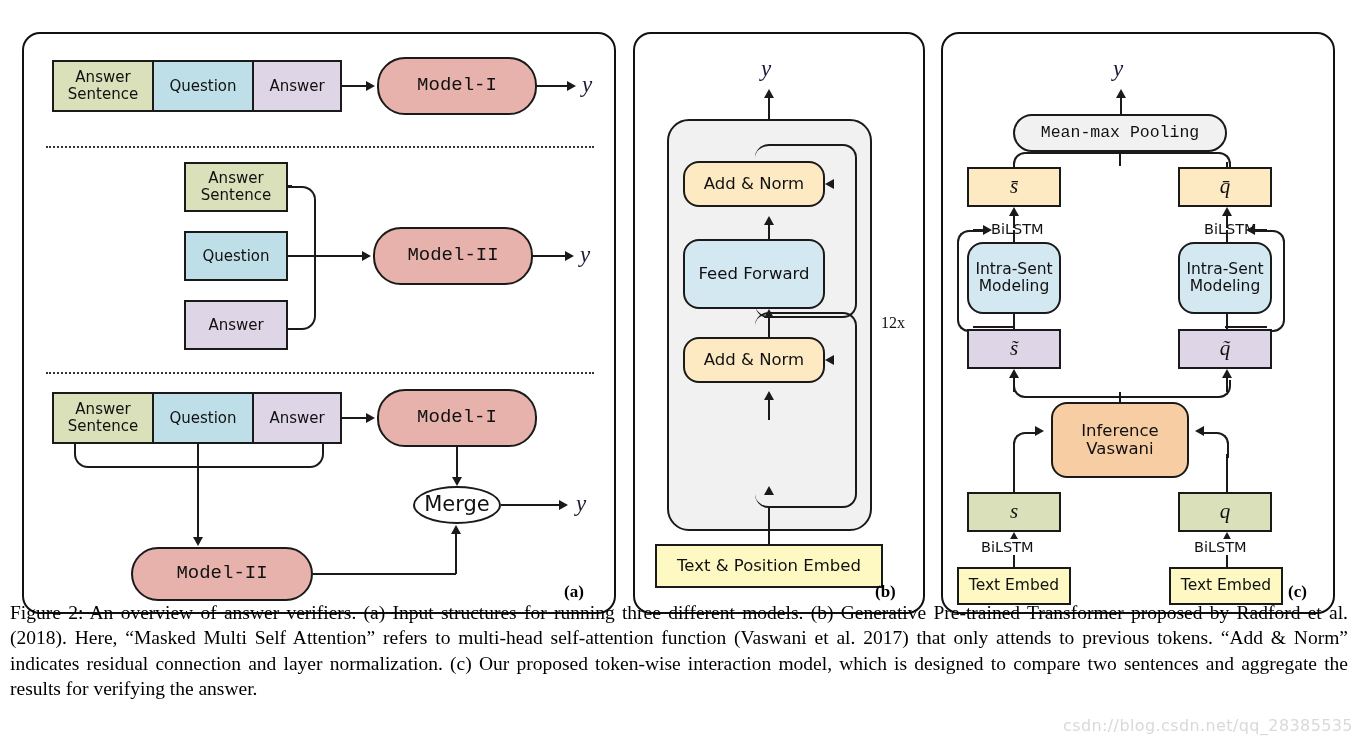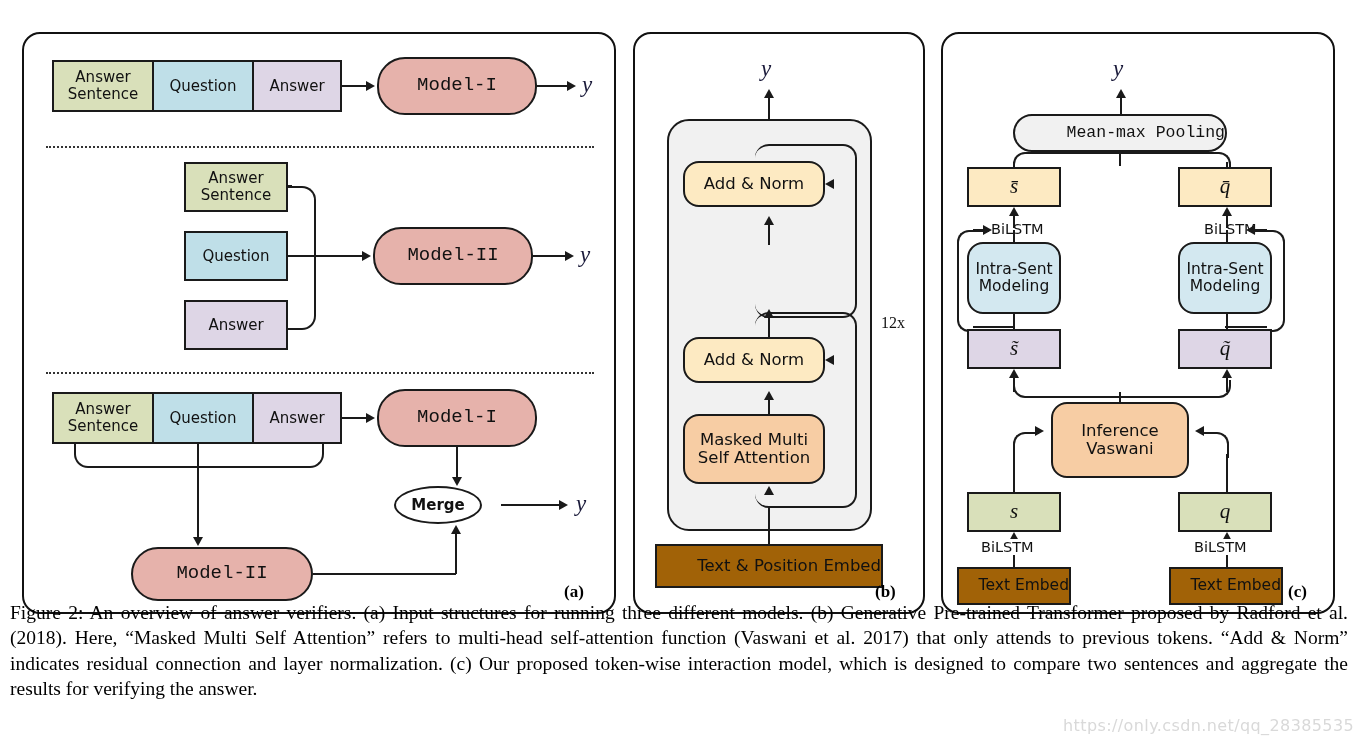--- a/index.html
+++ b/index.html
@@ -32,21 +32,21 @@
   .round{border-radius:16px;}
   .pill{border-radius:28px;font-family:Liberation Mono, monospace;}
 
   .c-green{background:#d9e0ba;}
   .c-blue{background:#bfdfe8;}
   .c-purple{background:#ded6e6;}
   .c-pink{background:#e6b2ab;}
   .c-yellow{background:#fdeac2;}
   .c-lblue{background:#d3e8f0;}
   .c-orange{background:#f7cda4;}
-  .c-rose{background:#a16207;justify-content:flex-end;}
+  .c-rose{background:#fef9c3;}
   .c-gray{background:#f1f1f1;}
   .c-white{background:#ffffff;}
 
   
   .ln{position:absolute;background:#1a1a1a;}
   .h{height:2px;}
   .v{width:2px;}
   
   .ar{position:absolute;width:0;height:0;}
   .ar-r{border-left:9px solid #1a1a1a;border-top:5.5px solid transparent;border-bottom:5.5px solid transparent;}
@@ -161,21 +161,21 @@
     <div class="ln v" style="left:173px;top:410px;height:96px;"></div>
     <div class="ar ar-d" style="left:168.5px;top:503px;"></div>
 
     <div class="node pill c-pink" style="left:107px;top:513px;width:182px;height:54px;font-size:19px;">
       <span>Model-II</span>
     </div>
 
     <div class="ln v" style="left:432px;top:413px;height:33px;"></div>
     <div class="ar ar-d" style="left:427.5px;top:443px;"></div>
 
-    <div class="node c-white" style="left:370px;top:452px;width:88px;height:38px;border-radius:50%;font-size:15px;font-weight:bold;">
+    <div class="node c-white" style="left:389px;top:452px;width:88px;height:38px;border-radius:50%;font-size:21px;">
       <span>Merge</span>
     </div>
 
     <div class="ln h" style="left:289px;top:539px;width:143px;"></div>
     <div class="ln v" style="left:431px;top:500px;height:40px;"></div>
     <div class="ar ar-u" style="left:426.5px;top:491px;"></div>
 
     <div class="ln h" style="left:477px;top:470px;width:60px;"></div>
     <div class="ar ar-r" style="left:535px;top:465.5px;"></div>
     <div class="ylab" style="left:552px;top:457px;">y</div>
@@ -196,55 +196,54 @@
     <div class="brk" style="left:120px;top:278px;width:100px;height:192px;border-radius:14px;border-left:none;"></div>
 
     <div class="node round c-yellow" style="left:48px;top:127px;width:142px;height:46px;font-size:16.5px;">
       <span>Add &amp; Norm</span>
     </div>
     <div class="ar ar-l" style="left:190px;top:145px;"></div>
 
     <div class="ln v" style="left:133px;top:189px;height:22px;"></div>
     <div class="ar ar-u" style="left:128.5px;top:182px;"></div>
 
+    <div class="node round c-lblue" style="left:48px;top:205px;width:142px;height:70px;font-size:16.5px;">
+      <span>Feed Forward</span>
+    </div>
 
     <div class="ln v" style="left:133px;top:282px;height:22px;"></div>
     <div class="ar ar-u" style="left:128.5px;top:275px;"></div>
 
     <div class="node round c-yellow" style="left:48px;top:303px;width:142px;height:46px;font-size:16.5px;">
       <span>Add &amp; Norm</span>
     </div>
     <div class="ar ar-l" style="left:190px;top:321px;"></div>
 
     <div class="ln v" style="left:133px;top:364px;height:22px;"></div>
     <div class="ar ar-u" style="left:128.5px;top:357px;"></div>
 
-    <div class="node round c-orange" style="left:48px;top:380px;width:142px;height:70px;font-size:16.5px;">
-      <span style="white-space:pre-line;">Masked Multi
-Self Attention</span>
-    </div>
 
     <div class="ln v" style="left:133px;top:472px;height:44px;"></div>
     <div class="ar ar-u" style="left:128.5px;top:452px;"></div>
 
     <div class="node rect c-rose" style="left:20px;top:510px;width:228px;height:44px;font-size:16.5px;">
       <span>Text &amp; Position Embed</span>
     </div>
 
     <div class="x12" style="left:246px;top:280px;">12x</div>
     <div class="plabel" style="left:240px;top:548px;">(b)</div>
   </div>
 
   <div class="panel" id="panel-c">
 
     <div class="ylab" style="left:170px;top:22px;">y</div>
     <div class="ln v" style="left:177px;top:62px;height:22px;"></div>
     <div class="ar ar-u" style="left:172.5px;top:55px;"></div>
 
-    <div class="node pill c-gray" style="left:70px;top:80px;width:214px;height:38px;font-size:16.5px;border-radius:19px;justify-content:flex-end;">
+    <div class="node pill c-gray" style="left:70px;top:80px;width:214px;height:38px;font-size:16.5px;border-radius:19px;">
       <span>Mean-max Pooling</span>
     </div>
 
     <div class="ln v" style="left:176px;top:118px;height:14px;"></div>
     <div class="brk" style="left:70px;top:118px;width:214px;height:16px;border-bottom:none;border-radius:12px 12px 0 0;"></div>
     <div class="ln v" style="left:70px;top:128px;height:8px;"></div>
     <div class="ln v" style="left:283px;top:128px;height:8px;"></div>
 
     <div class="node rect c-yellow" style="left:24px;top:133px;width:94px;height:40px;">
       <span class="mathlab">s̄</span>
@@ -336,13 +335,13 @@
     </div>
 
     <div class="plabel" style="left:345px;top:548px;">(c)</div>
   </div>
 </div>
 
 <div id="caption">
   <p>Figure 2: An overview of answer verifiers. (a) Input structures for running three different models. (b) Generative Pre-trained Transformer proposed by Radford et al. (2018). Here, “Masked Multi Self Attention” refers to multi-head self-attention function (Vaswani et al. 2017) that only attends to previous tokens. “Add &amp; Norm” indicates residual connection and layer normalization. (c) Our proposed token-wise interaction model, which is designed to compare two sentences and aggregate the results for verifying the answer.</p>
 </div>
 
-<div id="watermark">https://only.csdn.net/qq_28385535</div>
+<div id="watermark">csdn://blog.csdn.net/qq_28385535</div>
 
 </body></html>

